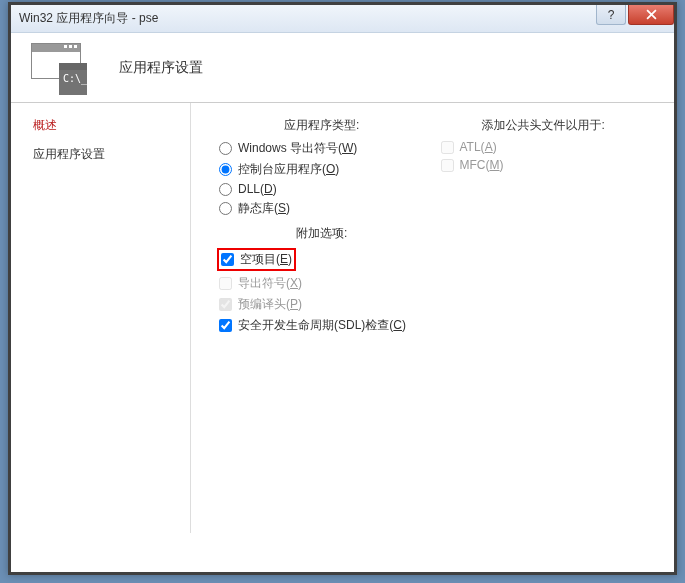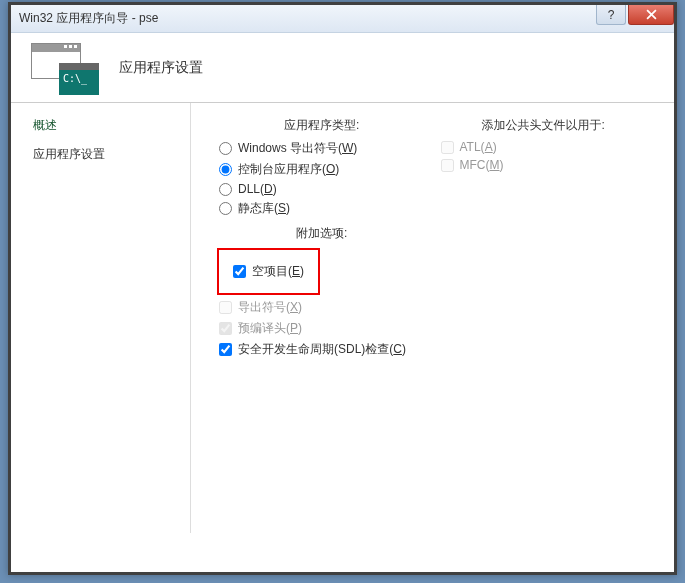--- a/index.html
+++ b/index.html
@@ -14,28 +14,28 @@
 .titlebar-btn.help { background: linear-gradient(#e8eef7,#d0ddec); border: 1px solid #a0b5cc; border-top: none; border-radius: 0 0 3px 3px; margin-right: 2px; }
 .titlebar-btn.close { width: 46px; background: linear-gradient(#e87c6f,#c7412e); border: 1px solid #a03325; border-top: none; border-radius: 0 0 3px 3px; color: #fff; }
 .titlebar-btn.close svg { width: 11px; height: 11px; }
 
 .header { height: 70px; border-bottom: 1px solid #ccc; display: flex; align-items: center; padding-left: 20px; background: #fff; }
 .header-icon { width: 72px; height: 50px; position: relative; margin-right: 16px; }
 .header-icon .win1 { position: absolute; width: 50px; height: 36px; border: 1px solid #888; background: #fff; left: 0; top: 0; }
 .header-icon .win1::before { content: ""; position: absolute; top: 0; left: 0; right: 0; height: 8px; background: #999; }
 .header-icon .win1-dots { position: absolute; right: 3px; top: 1px; display: flex; gap: 2px; }
 .header-icon .win1-dots span { width: 3px; height: 3px; background: #fff; display: block; }
-.header-icon .win2 { position: absolute; width: 40px; height: 32px; background: #0f766e; left: 28px; top: 20px; }
+.header-icon .win2 { position: absolute; width: 28px; height: 32px; background: #737373; left: 28px; top: 20px; }
 .header-icon .win2::before { content: ""; position: absolute; top: 0; left: 0; right: 0; height: 7px; background: #666; }
 .header-icon .win2-text { position: absolute; left: 4px; top: 10px; color: #fff; font-size: 10px; font-family: monospace; }
 .header-title { font-size: 14px; color: #333; }
 
 .body { display: flex; height: 430px; }
 .sidebar { width: 180px; border-right: 1px solid #ddd; padding: 14px 0 0 22px; }
-.sidebar-item { font-size: 12px; color: #14532d; margin-bottom: 12px; cursor: pointer; }
+.sidebar-item { font-size: 12px; color: #b91c1c; margin-bottom: 12px; cursor: pointer; }
 .sidebar-item.active { color: #333; }
 
 .content { flex: 1; padding: 14px 20px; display: flex; }
 .col { flex: 1; }
 .section-label { font-size: 12px; color: #333; margin-bottom: 6px; text-align: center; }
 .option-row { display: flex; align-items: center; margin: 4px 0 4px 8px; font-size: 12px; color: #333; }
 .option-row.disabled { color: #999; }
 .option-row input[type=radio], .option-row input[type=checkbox] { margin-right: 6px; width: 13px; height: 13px; }
 .option-row input[disabled] { opacity: 0.6; }
 .access-key { text-decoration: underline; }
@@ -102,21 +102,21 @@
           <span><span>DLL(</span><span class="access-key">D</span><span>)</span></span>
         </label>
         <label class="option-row">
           <input type="radio" name="apptype" style="">
           <span><span>静态库(</span><span class="access-key">S</span><span>)</span></span>
         </label>
 
         <div class="section-label section-gap">附加选项:</div>
 
         <span class="red-box">
-          <label class="option-row" style="margin:12px">
+          <label class="option-row" style="margin:0">
             <input type="checkbox" checked="" style="">
             <span><span>空项目(</span><span class="access-key">E</span><span>)</span></span>
           </label>
         </span>
 
         <label class="option-row disabled">
           <input type="checkbox" disabled="" style="">
           <span><span>导出符号(</span><span class="access-key">X</span><span>)</span></span>
         </label>
         <label class="option-row disabled">

